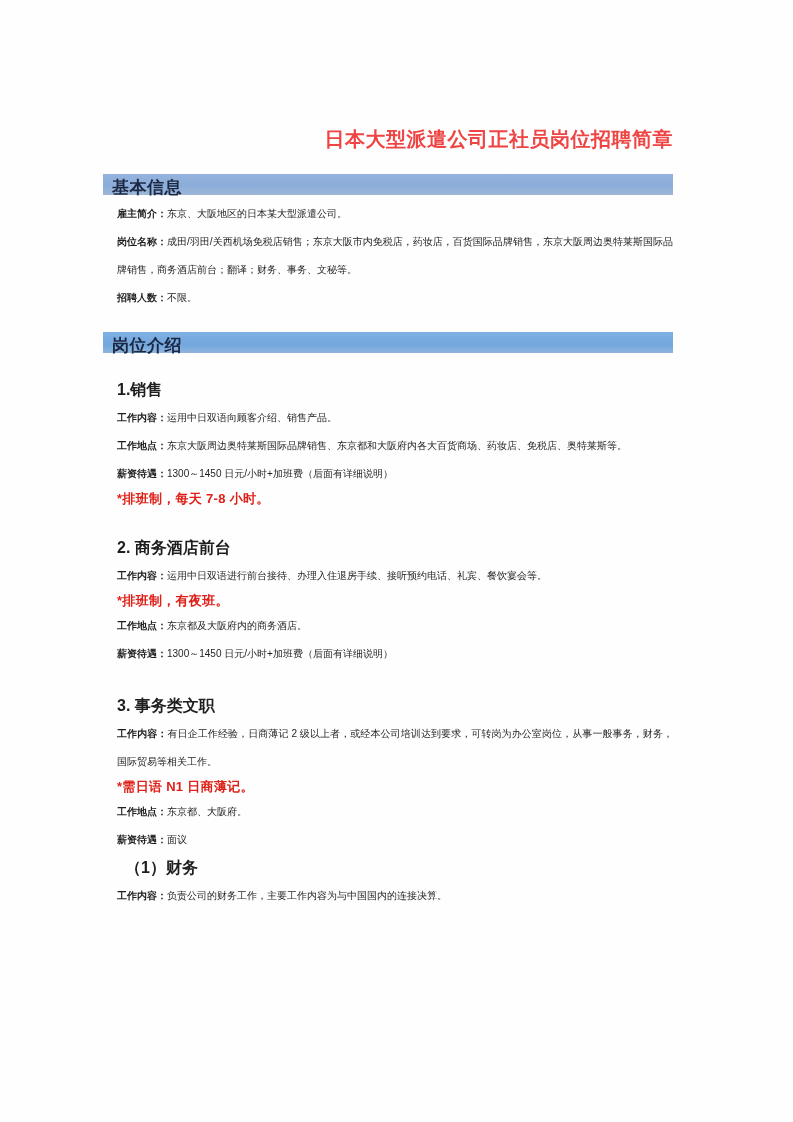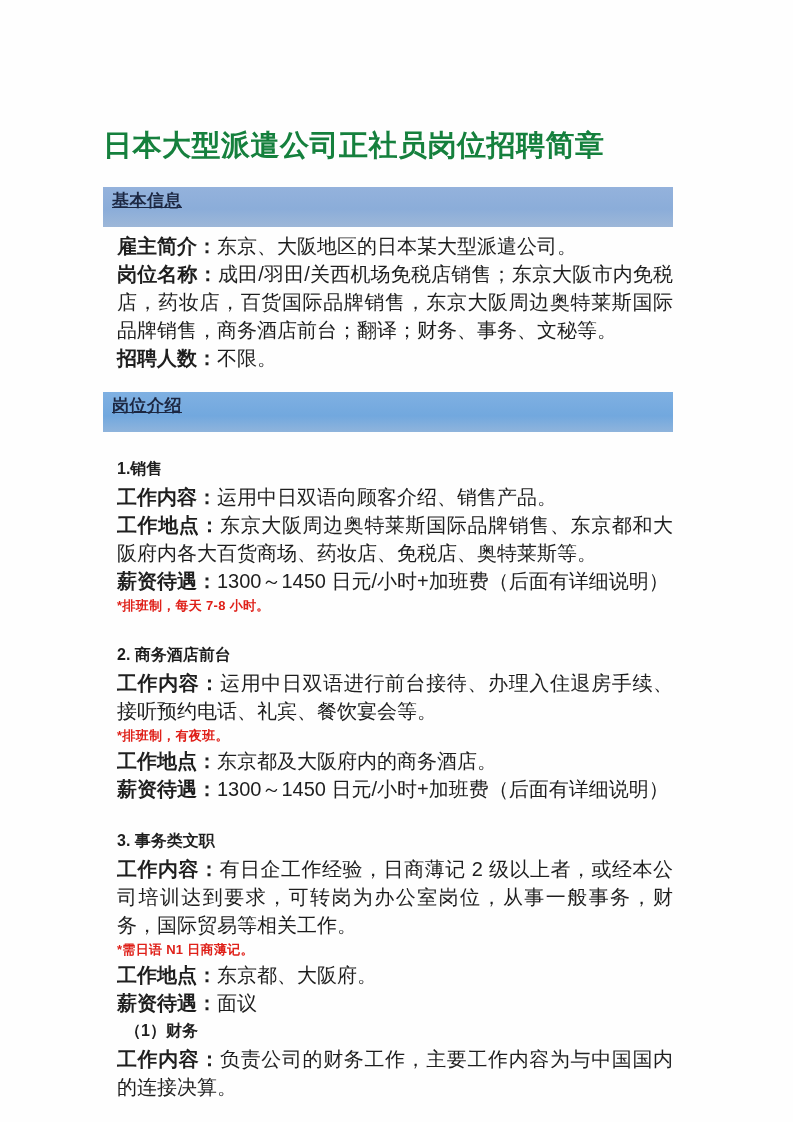--- a/index.html
+++ b/index.html
@@ -9,45 +9,44 @@
     margin:0 auto;
     background:#fefefe;
     font-family:"Liberation Sans", sans-serif;
     color:var(--body-text, #1e1e1e);
     box-sizing:border-box;
     padding:126px 120px 0 103px;
     overflow:hidden;
   }
   .doc-title {
     margin:0 0 21px 0;
-    text-align:left;
-    font-size:29px;
+    text-align:right;
+    font-size:20px;
     font-weight:bold;
-    color:#15803d;
+    color:#ef4444;
     letter-spacing:0.5px;
     white-space:nowrap;
   }
   .section { margin:0; }
   .section-intro { margin-top:20px; }
   .section-bar {
-    height:40px;
+    height:21px;
     line-height:28px;
     padding-left:9px;
     font-size:17px;
     font-weight:bold;
     color:var(--header-text, #1c2742);
     letter-spacing:0.5px;
-    text-decoration:underline;
   }
   .bar-basic { background:linear-gradient(180deg, #94b2dc 0%, var(--section-bar-basic, #8badd9) 55%, #9db7d8 100%); }
   .bar-intro { background:linear-gradient(180deg, #7fb0e2 0%, var(--section-bar-intro, #72a8de) 60%, #8fb4dc 100%); }
   .section-body { padding:5px 0 0 14px; }
   .kv {
     margin:0;
-    font-size:20px;
+    font-size:10px;
     line-height:28px;
     text-align:justify;
   }
   .kv .lbl { font-weight:bold; }
   .sub-heading {
     margin:0;
     font-size:16px;
     line-height:28px;
     font-weight:bold;
   }

